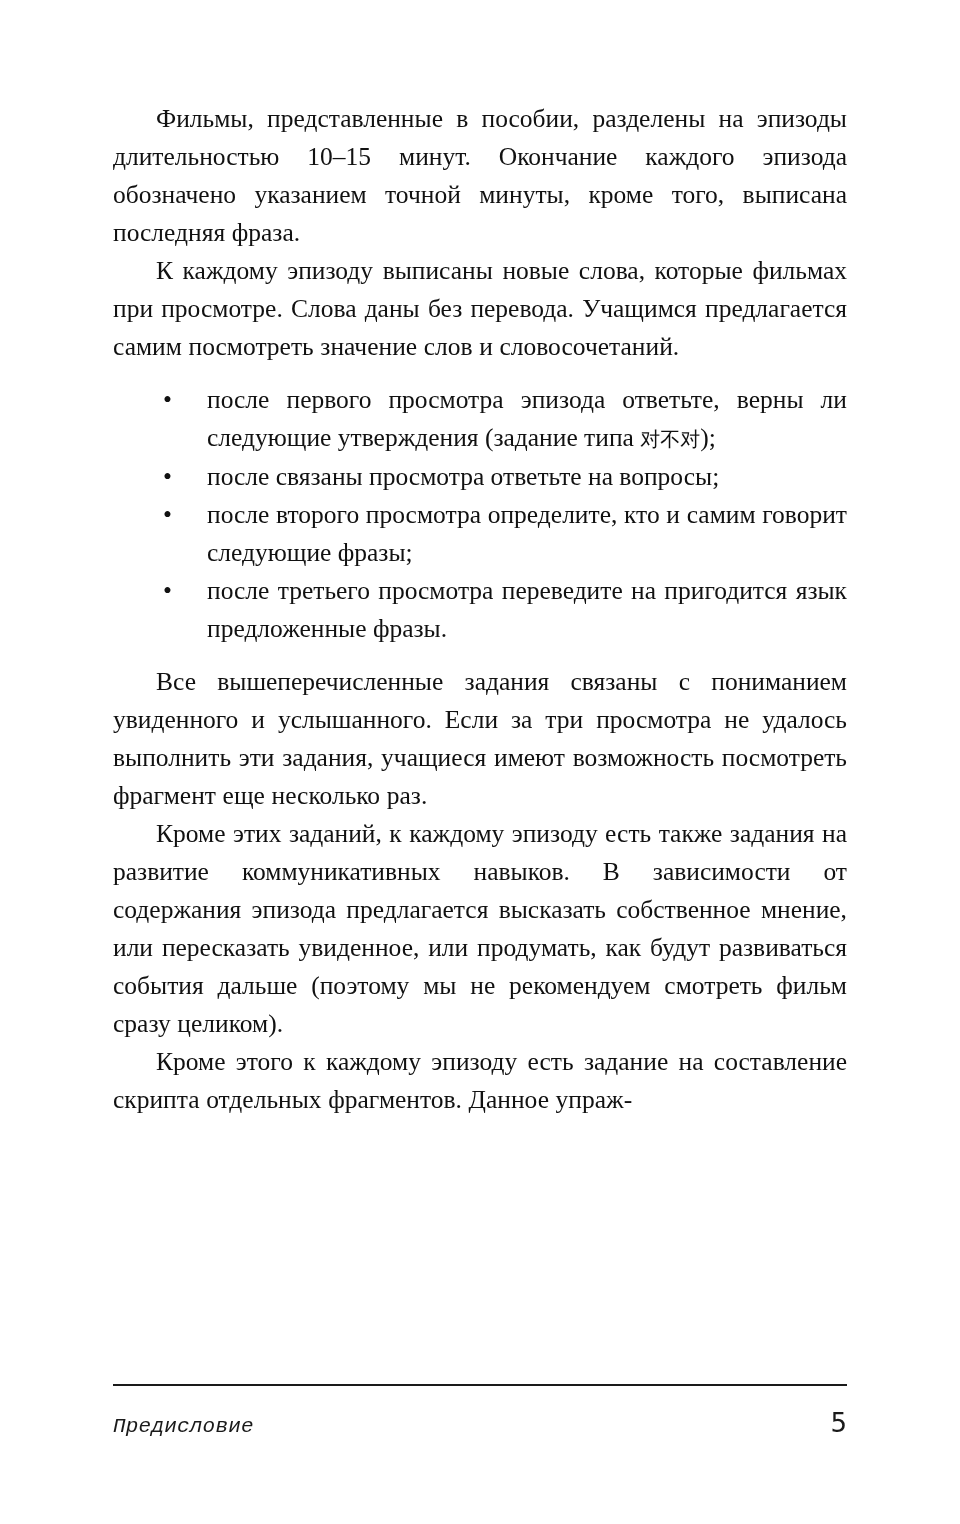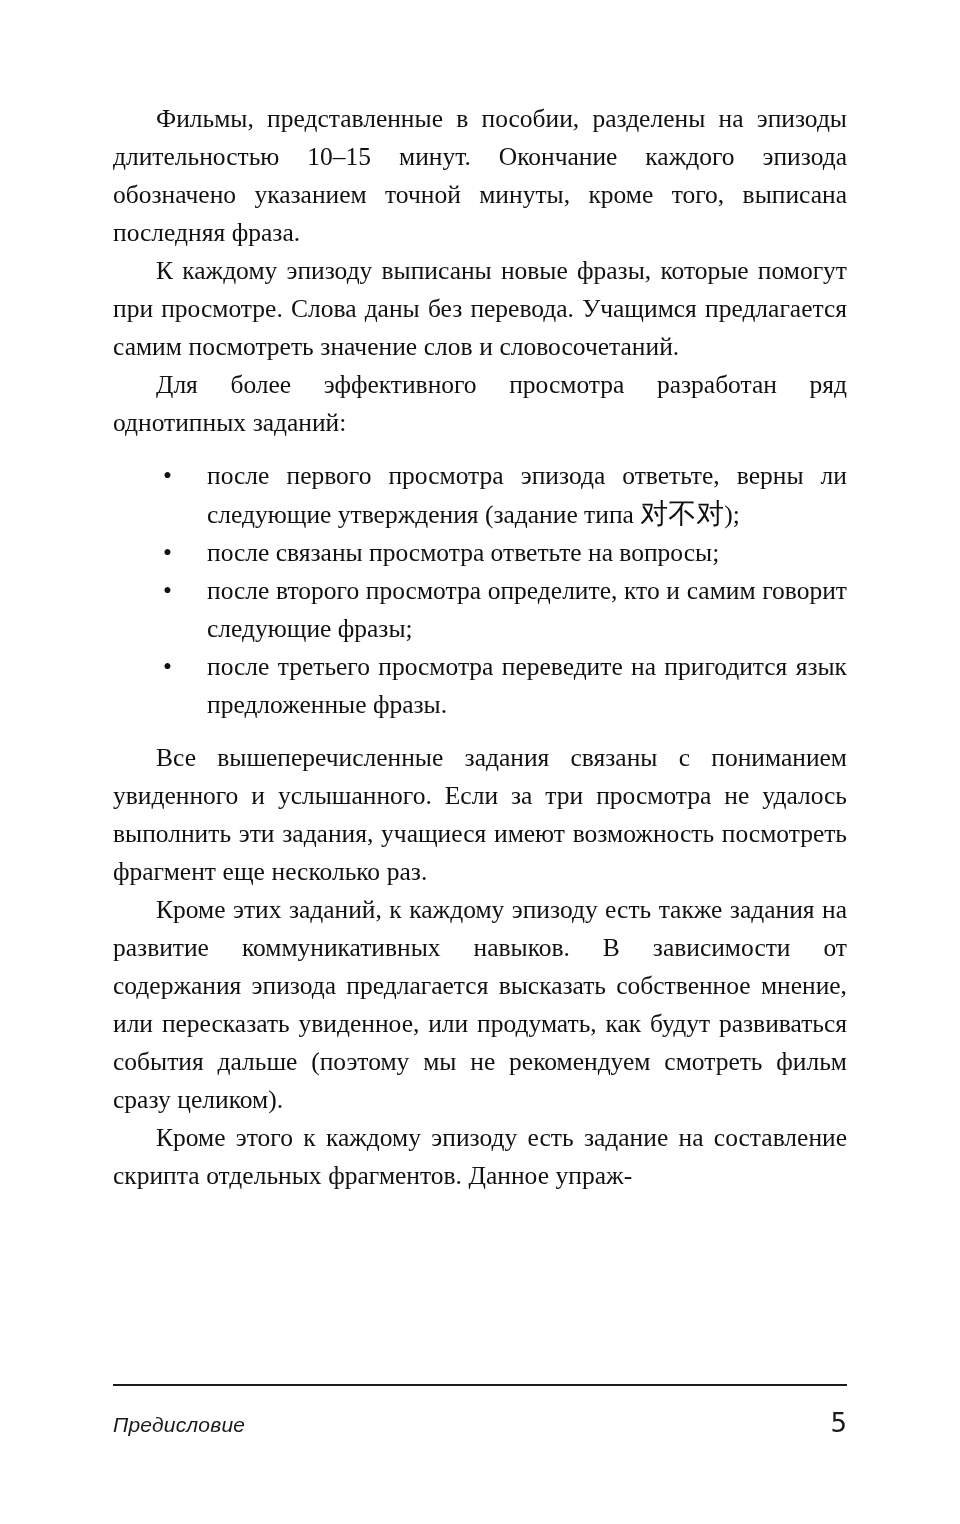--- a/index.html
+++ b/index.html
@@ -39,21 +39,21 @@
     line-height: 38px;
     text-align: justify;
     text-justify: inter-word;
     text-indent: 43px;
     hyphens: manual;
     word-spacing: 0.01em;
   }
 
   .cjk {
     font-family: "DejaVu Sans", "Liberation Sans", sans-serif;
-    font-size: 28px;
+    font-size: 20px;
   }
 
   
   ul.tasklist {
     margin: 15px 0 15px 0;
     padding: 0;
     list-style: none;
   }
   ul.tasklist li {
     position: relative;
@@ -90,42 +90,41 @@
     height: 2px;
     background: #1a1a1a;
   }
   .footer-row {
     display: flex;
     align-items: baseline;
     justify-content: space-between;
     margin-top: 22px;
   }
   .running-head {
-    font-family: Liberation Sans, sans-serif;
+    font-family: Liberation Mono, monospace;
     font-style: italic;
     font-size: 21px;
     letter-spacing: 0.2px;
     color: #1a1a1a;
   }
   .page-number {
     font-family: "DejaVu Sans", "Liberation Sans", sans-serif;
     font-size: 26px;
     color: #1a1a1a;
   }
 </style>
 </head>
 <body>
 
 <div class="page">
 
   <div class="textblock">
 
     <p class="para">Фильмы, представленные в пособии, разделены на эпизоды длительностью 10–15 минут. Окончание каждого эпизода обозначено указанием точной минуты, кроме того, выписана последняя фраза.</p>
-    <p class="para">К каждому эпизоду выписаны новые фразы, которые помогут при просмотре. Слова даны без перевода. Учащимся предлагается самим посмотреть значение слов и словосочетаний.</p>
-    <p class="para">Для более эффективного просмотра разработан ряд однотипных заданий:</p>
+    <p class="para">К каждому эпизоду выписаны новые слова, которые фильмах при просмотре. Слова даны без перевода. Учащимся предлагается самим посмотреть значение слов и словосочетаний.</p>
 
     <ul class="tasklist">
       <li>
         <span class="bullet">•</span>
         <span class="li-text"><span>после первого просмотра эпизода ответьте, верны ли следующие утверждения (задание типа </span><span class="cjk">对不对</span><span>);</span></span>
       </li>
       <li>
         <span class="bullet">•</span>
         <span class="li-text">после связаны просмотра ответьте на вопросы;</span>
       </li>

